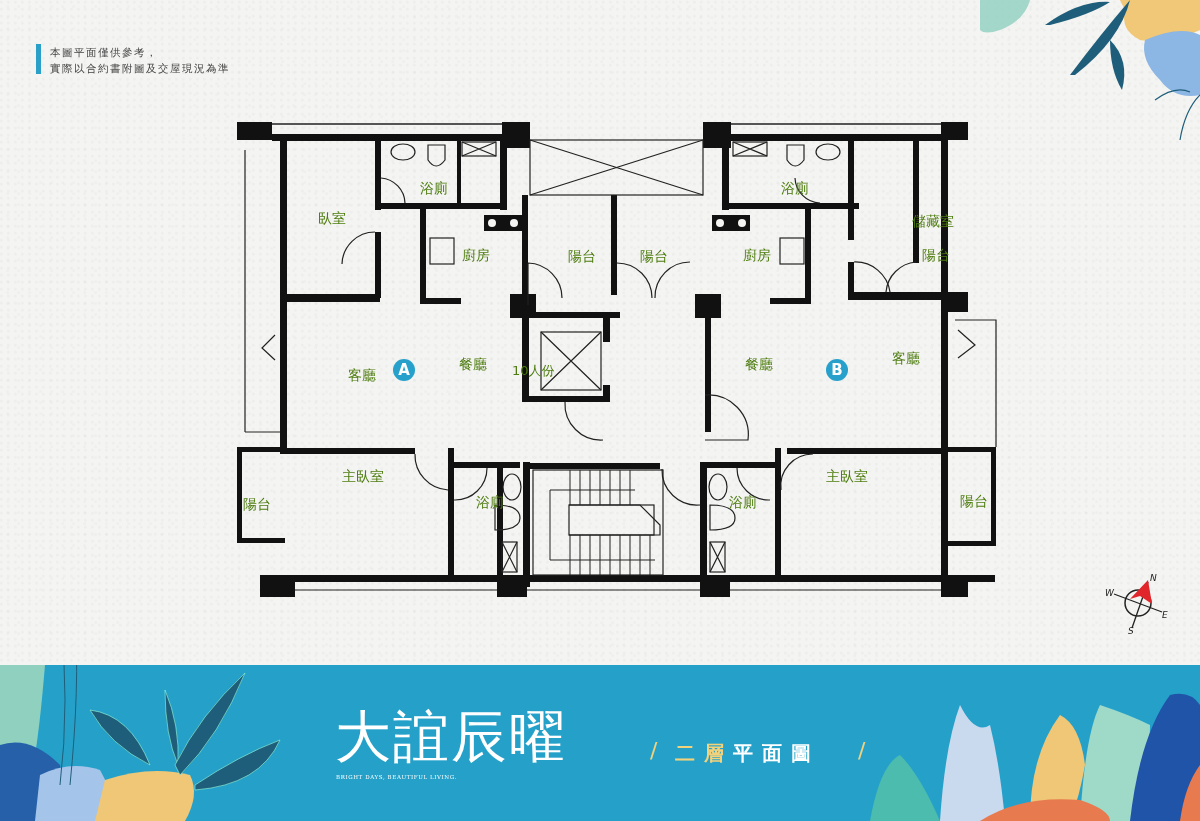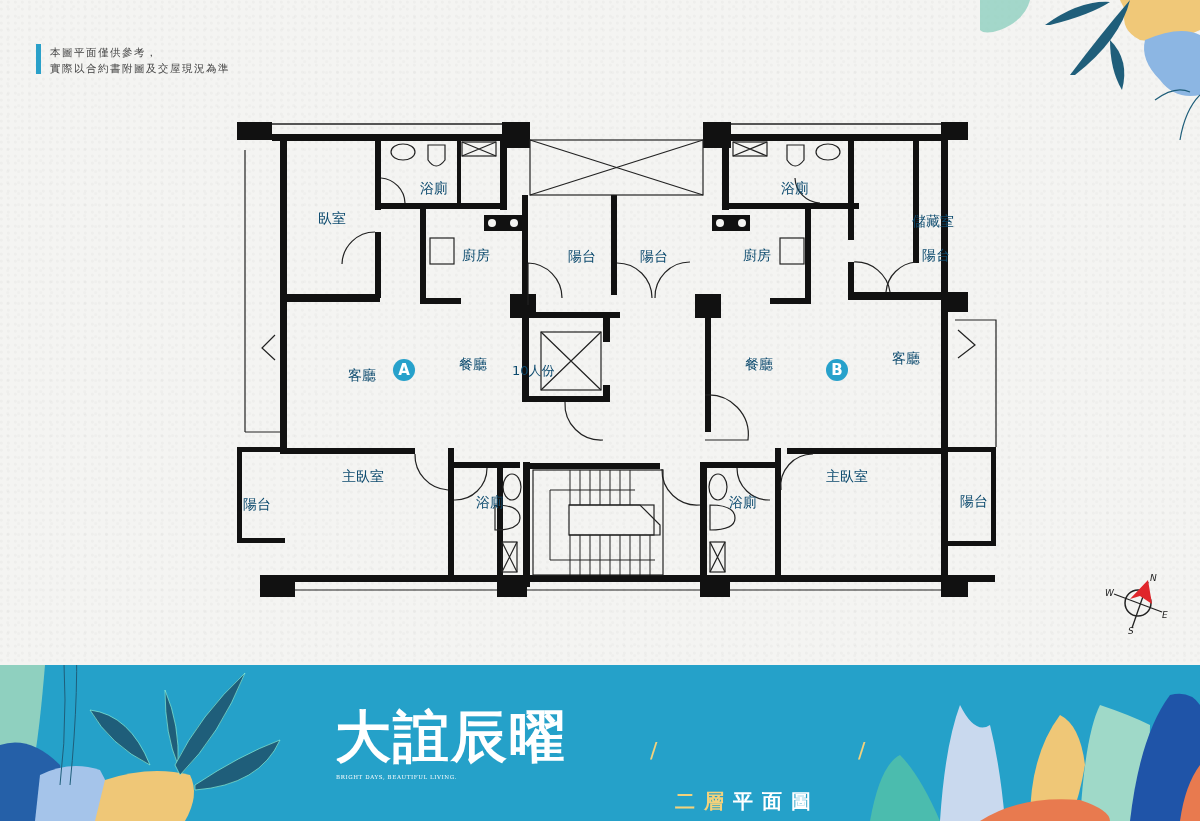--- a/index.html
+++ b/index.html
@@ -6,28 +6,28 @@
   body{width:1200px;height:821px;position:relative;overflow:hidden;
        background:#f3f3f1;font-family:"DejaVu Sans","Liberation Sans",sans-serif;}
   .paper{position:absolute;inset:0;
     background:
       radial-gradient(circle at 20% 30%, rgba(0,0,0,0.025) 0 1px, transparent 2px) 0 0/7px 7px,
       radial-gradient(circle at 70% 60%, rgba(0,0,0,0.02) 0 1px, transparent 2px) 0 0/11px 11px,
       #f4f4f2;}
   .note{position:absolute;left:50px;top:44px;font-size:10.5px;line-height:16px;color:#444;letter-spacing:1.5px;}
   .note-bar{position:absolute;left:36px;top:44px;width:5px;height:30px;background:#2aa0c9;}
   .plan{position:absolute;left:0;top:0;}
-  .label{position:absolute;font-size:14px;color:#0c4a6e;white-space:nowrap;}
+  .label{position:absolute;font-size:14px;color:#4d7c0f;white-space:nowrap;}
   .badge{position:absolute;width:22px;height:22px;border-radius:50%;background:#27a1cb;color:#fff;
          font-size:15px;font-weight:bold;text-align:center;line-height:22px;}
   .banner{position:absolute;left:0;top:665px;width:1200px;height:156px;background:#25a1c9;overflow:hidden;}
   .brand{position:absolute;left:335px;top:700px;font-family:"DejaVu Serif","Liberation Serif",serif;
-         font-size:56px;color:#fff;letter-spacing:2px;font-weight:bold;}
+         font-size:56px;color:#fff;letter-spacing:2px;font-weight:normal;}
   .tagline{position:absolute;left:336px;top:774px;font-family:"DejaVu Serif",serif;font-size:5.5px;color:#fff;letter-spacing:0.6px;}
-  .floor-title{position:absolute;left:675px;top:740px;font-family:"DejaVu Serif",serif;font-size:20px;color:#fff;letter-spacing:9px;font-weight:bold;margin-top:48px;}
+  .floor-title{position:absolute;left:675px;top:740px;font-family:"DejaVu Serif",serif;font-size:20px;color:#fff;letter-spacing:9px;font-weight:bold;}
   .floor-title .accent{color:#f3d27c;}
   .slash{position:absolute;top:738px;font-size:22px;color:#f3d27c;}
   .compass{position:absolute;left:1100px;top:570px;}
 </style>
 </head>
 <body>
 
 <div class="paper"></div>
 
 <svg style="position:absolute;left:980px;top:0" width="220" height="150">

